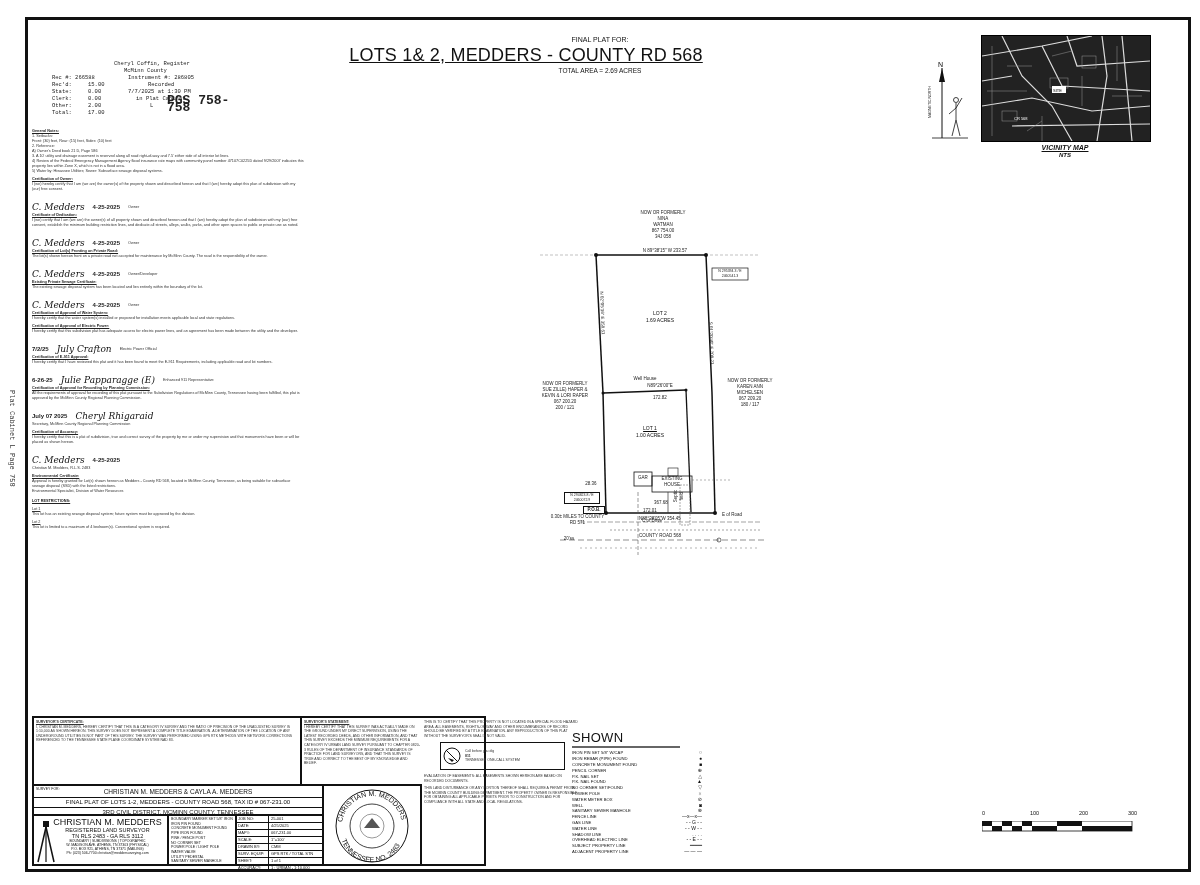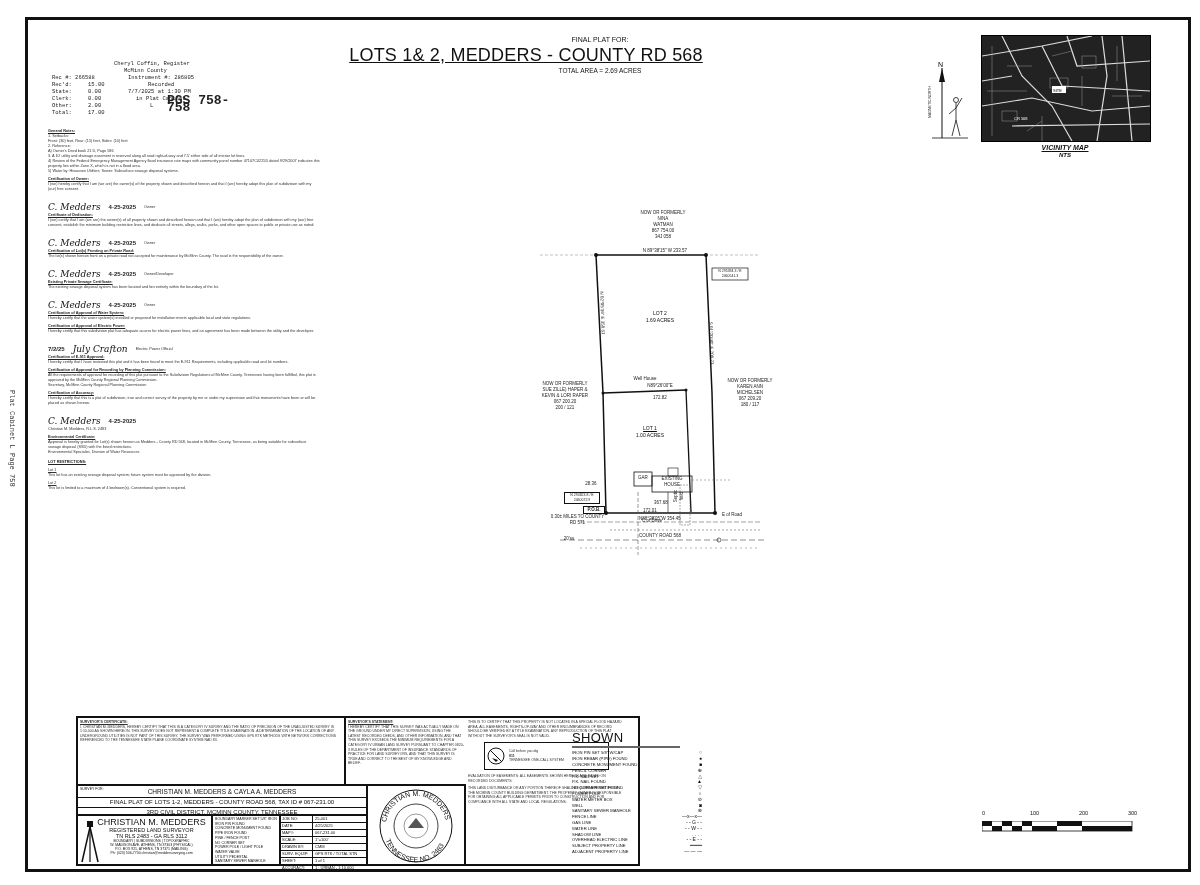--- a/index.html
+++ b/index.html
@@ -4,34 +4,34 @@
 <style>
   html,body{margin:0;padding:0;background:#ffffff;}
   body{width:1200px;height:885px;position:relative;overflow:hidden;font-family:"Liberation Sans",sans-serif;color:#111;}
   .sheet{position:absolute;left:25px;top:17px;width:1166px;height:855px;border:3px solid #111;box-sizing:border-box;}
   .side-note{position:absolute;left:2px;top:390px;width:14px;height:120px;writing-mode:vertical-rl;font-family:"Liberation Mono",monospace;font-size:7px;color:#333;}
   .rec-stamp{position:absolute;left:52px;top:60px;width:180px;font-family:"Liberation Mono",monospace;font-size:5.5px;line-height:7px;color:#222;}
   .rec-stamp .pgs{position:absolute;left:115px;top:37px;font-size:13px;font-weight:bold;}
   .title-small{position:absolute;left:0;width:1200px;top:36px;text-align:center;font-size:7px;}
   .title-main{position:absolute;left:0;width:1052px;top:45px;text-align:center;font-size:18px;text-decoration:underline;letter-spacing:0.2px;}
   .title-sub{position:absolute;left:0;width:1200px;top:67px;text-align:center;font-size:6.5px;}
-  .notes{position:absolute;left:48px;top:126px;width:272px;font-size:3.8px;line-height:5px;color:#222;}
+  .notes{position:absolute;left:32px;top:126px;width:272px;font-size:3.8px;line-height:5px;color:#222;}
   .notes .hd{text-decoration:underline;font-weight:bold;margin-top:3px;}
   .notes .txt{color:#333;}
   .sigline{display:flex;align-items:flex-end;gap:8px;height:16px;margin:2px 0 3px 0;}
   .sig{font-family:"DejaVu Serif",serif;font-style:italic;font-size:9px;color:#111;}
   .sigdate{font-size:6px;font-weight:bold;}
   .vmap{position:absolute;left:981px;top:35px;width:168px;height:105px;background:#1c1c1c;border:1px solid #000;overflow:hidden;}
   .vmap svg{position:absolute;left:0;top:0;}
   .vmap-label{position:absolute;left:981px;top:144px;width:168px;text-align:center;font-size:7px;font-weight:bold;font-style:italic;text-decoration:underline;}
   .vmap-nts{position:absolute;left:981px;top:152px;width:168px;text-align:center;font-size:6px;font-weight:bold;font-style:italic;}
   .plat{position:absolute;left:520px;top:200px;}
   .lbl{position:absolute;font-size:4.5px;text-align:center;color:#222;line-height:6px;}
   .lotlbl{position:absolute;font-size:5px;text-align:center;line-height:7px;}
-  .tb{position:absolute;left:32px;top:716px;width:564px;height:150px;border:2px solid #111;box-sizing:border-box;margin-left:44px;}
+  .tb{position:absolute;left:32px;top:716px;width:454px;height:150px;border:2px solid #111;box-sizing:border-box;}
   .tb-cert1{position:absolute;left:0;top:0;width:268px;height:68px;border-right:2px solid #111;border-bottom:2px solid #111;box-sizing:border-box;font-size:3.5px;line-height:4.6px;padding:2px;color:#333;overflow:hidden;}
   .tb-cert2{position:absolute;left:268px;top:0;width:120px;height:68px;border-bottom:2px solid #111;box-sizing:border-box;font-size:3.5px;line-height:4.6px;padding:2px;color:#333;overflow:hidden;}
   .tb-owner{position:absolute;left:0;top:68px;width:290px;height:30px;border-bottom:2px solid #111;border-right:2px solid #111;box-sizing:border-box;}
   .tb-owner .r{border-bottom:1px solid #111;text-align:center;font-size:6px;height:9px;line-height:9px;}
   .tb-owner .r.big{font-size:6.5px;height:11px;line-height:11px;}
   .tb-surv{position:absolute;left:0;top:98px;width:135px;height:50px;border-right:2px solid #111;box-sizing:border-box;text-align:center;}
   .tb-sym{position:absolute;left:135px;top:98px;width:68px;height:50px;border-right:2px solid #111;box-sizing:border-box;font-size:3.6px;line-height:4.7px;padding:1px 2px;}
   .tb-job{position:absolute;left:203px;top:98px;width:87px;height:50px;border-right:2px solid #111;box-sizing:border-box;font-size:4px;}
   .tb-job .row{display:flex;border-bottom:1px solid #111;height:6px;line-height:6px;}
   .tb-job .k{width:30px;border-right:1px solid #111;padding-left:1px;}
@@ -153,24 +153,33 @@
     <div class="txt">I hereby certify that this subdivision plat has adequate access for electric power lines, and an agreement has been made between the utility and the developer.</div>
     <div class="sigline">
         <span class="sigdate">7/2/25</span>
         <span class="sig">July Crafton</span>
         <span class="txt">Electric Power Official</span>
       </div>
   </div>
   <div>
     <div class="hd">Certification of E-911 Approval:</div>
     <div class="txt">I hereby certify that I have reviewed this plat and it has been found to meet the E-911 Requirements, including applicable road and lot numbers.</div>
+    <div class="sigline">
+        <span class="sigdate">6-26-25</span>
+        <span class="sig">Julie Papparagge (E)</span>
+        <span class="txt">Enhanced 911 Representative</span>
+      </div>
   </div>
   <div>
     <div class="hd">Certification of Approval for Recording by Planning Commission:</div>
     <div class="txt">All the requirements of approval for recording of this plat pursuant to the Subdivision Regulations of McMinn County, Tennessee having been fulfilled, this plat is approved by the McMinn County Regional Planning Commission.</div>
+    <div class="sigline">
+        <span class="sigdate">July 07 2025</span>
+        <span class="sig">Cheryl Rhigaraid</span>
+      </div>
     <div class="txt">Secretary, McMinn County Regional Planning Commission</div>
   </div>
   <div>
     <div class="hd">Certification of Accuracy:</div>
     <div class="txt">I hereby certify that this is a plat of subdivision, true and correct survey of the property by me or under my supervision and that monuments have been or will be placed as shown hereon.</div>
     <div class="sigline">
         <span class="sig">C. Medders</span>
         <span class="sigdate">4-25-2025</span>
       </div>
     <div class="txt">Christian M. Medders, R.L.S. 2483</div>

